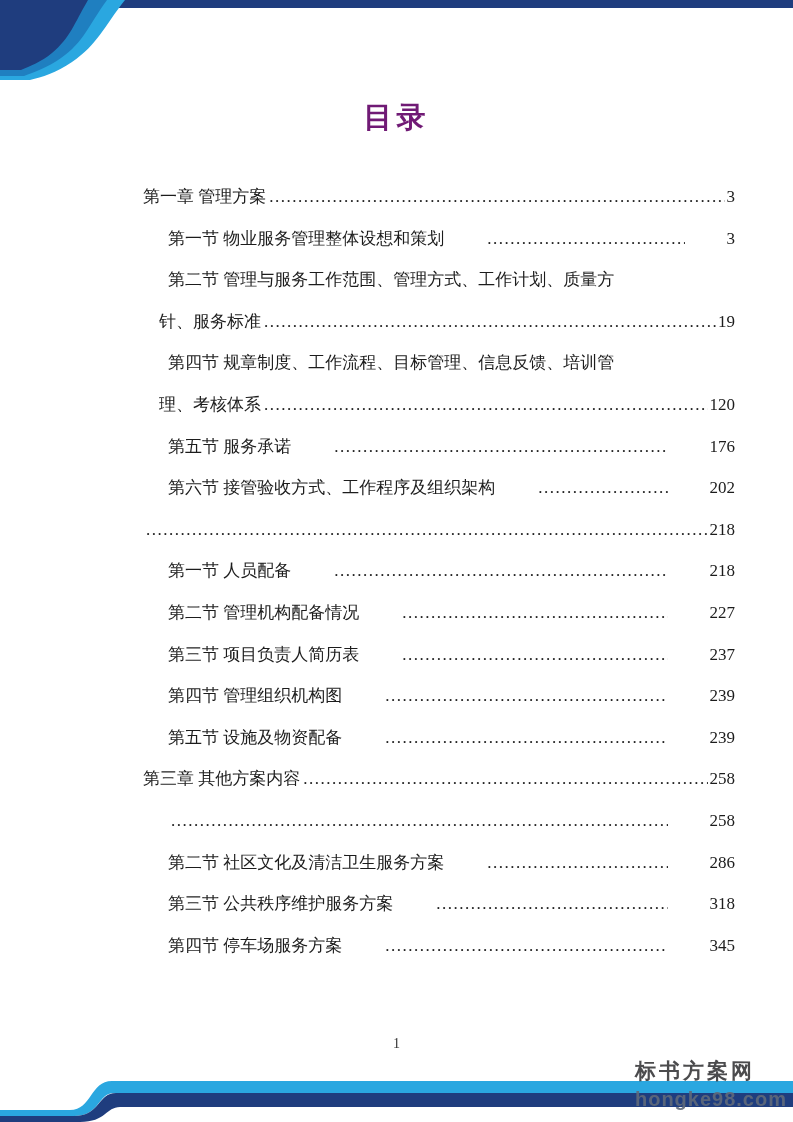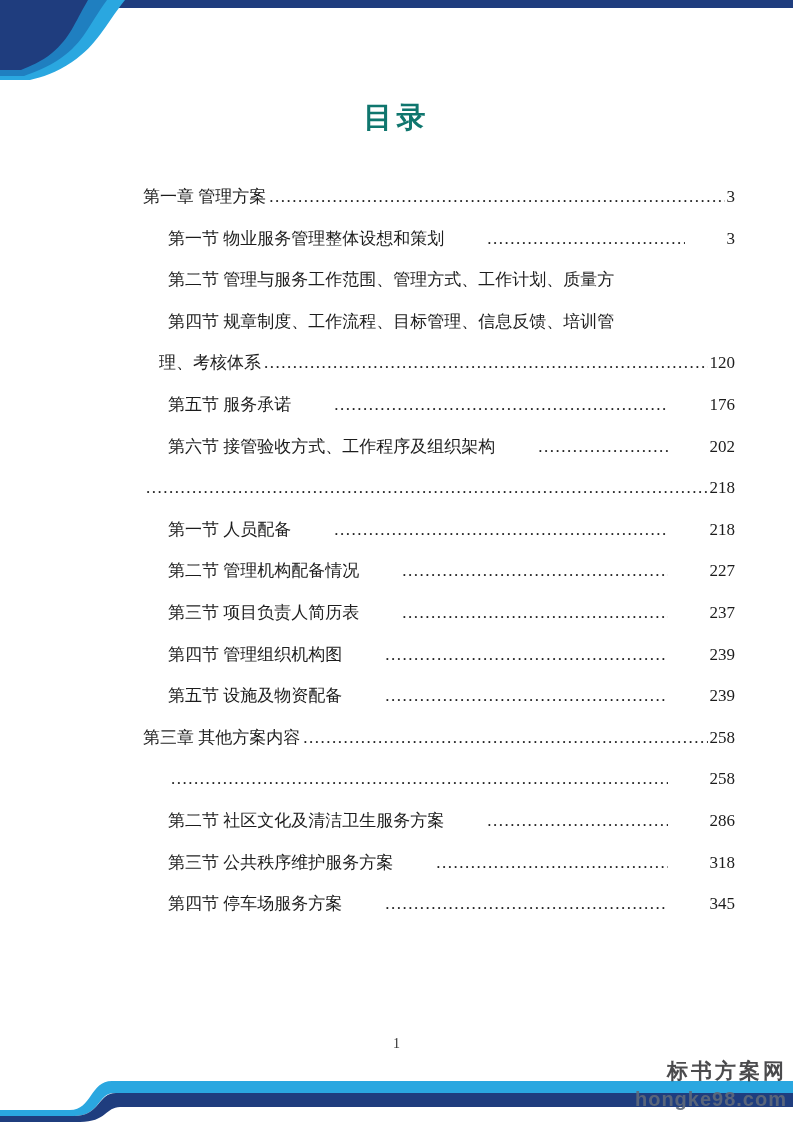--- a/index.html
+++ b/index.html
@@ -13,21 +13,21 @@
     width:793px;height:1122px;position:relative;overflow:hidden;
     background:#ffffff;
     font-family:"Liberation Serif","DejaVu Serif",serif;
     color:var(--text);
   }
   .header-deco{position:absolute;top:0;left:0;width:793px;height:80px;}
   .footer-deco{position:absolute;bottom:0;left:0;width:793px;height:44px;}
   .doc-title{
     position:absolute;top:98px;left:0;width:793px;
     text-align:center;font-size:29px;font-weight:bold;
-    letter-spacing:4px;margin:0;color:#0f766e;
+    letter-spacing:4px;margin:0;color:#701a75;
   }
   .toc{
     position:absolute;left:143px;top:176px;width:592px;
     font-size:17px;
   }
   .toc-row{
     display:flex;align-items:baseline;
     height:41.6px;line-height:41.6px;
     white-space:nowrap;
   }
@@ -42,21 +42,21 @@
     content:"..........................................................................................................................................................";
   }
   .toc-row.no-dots .toc-dots{visibility:hidden;}
   .toc-page{white-space:nowrap;}
   .page-number{
     position:absolute;top:1036px;left:0;width:793px;
     text-align:center;font-size:14px;color:#333;
   }
   .watermark{
     position:absolute;right:6px;bottom:12px;z-index:5;
-    text-align:right;line-height:22px;
+    text-align:left;line-height:22px;
     font-family:"Liberation Sans","DejaVu Sans",sans-serif;
   }
   .watermark .wm-line1{
     font-size:21px;font-weight:bold;color:rgba(60,60,62,0.92);
     letter-spacing:3px;
   }
   .watermark .wm-line2{
     font-size:20px;font-weight:bold;color:rgba(95,105,122,0.9);
     letter-spacing:1px;margin-top:6px;
   }
@@ -85,20 +85,25 @@
     <span class="toc-dots"></span>
     <span class="toc-page">3</span>
   </div>
 
   <div class="toc-row indent-section no-dots">
     <span class="toc-text">第二节 管理与服务工作范围、管理方式、工作计划、质量方</span>
     <span class="toc-dots"></span>
     <span class="toc-page"></span>
   </div>
 
+  <div class="toc-row indent-cont">
+    <span class="toc-text">针、服务标准</span>
+    <span class="toc-dots"></span>
+    <span class="toc-page">19</span>
+  </div>
 
 
   <div class="toc-row indent-section no-dots">
     <span class="toc-text">第四节 规章制度、工作流程、目标管理、信息反馈、培训管</span>
     <span class="toc-dots"></span>
     <span class="toc-page"></span>
   </div>
 
   <div class="toc-row indent-cont">
     <span class="toc-text">理、考核体系</span>

